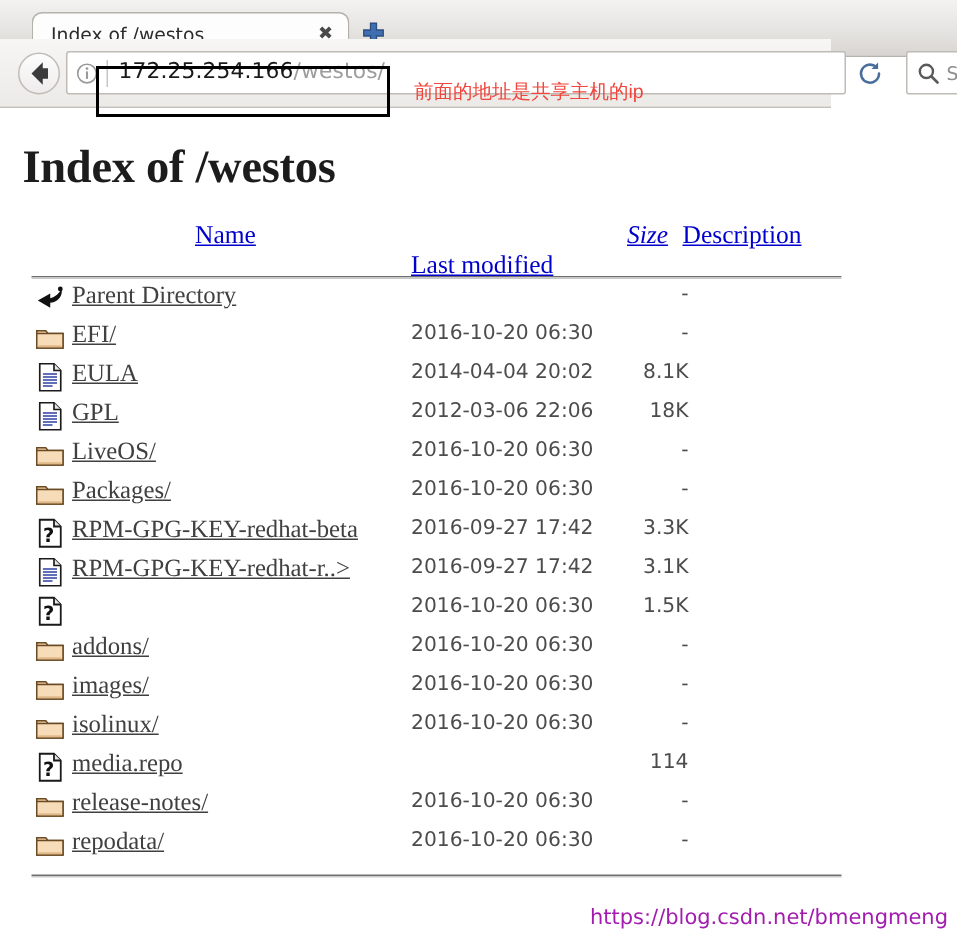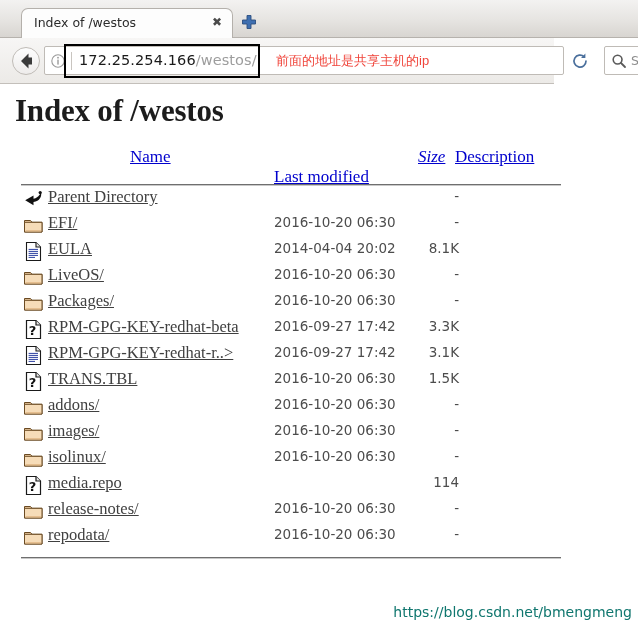--- a/index.html
+++ b/index.html
@@ -69,21 +69,21 @@
     left: 240px;
     top: 13px;
     width: 18px;
     height: 18px;
     cursor: pointer;
   }
 
   
   #nav-toolbar {
     position: absolute;
-    left: 0; top: 38px;
+    left: 0; top: 26px;
     width: 554px;
     height: 46px;
     background: linear-gradient(to bottom, #f7f6f5 0%, #eceae7 100%);
     border-bottom: 1px solid #c3bfba;
     box-sizing: border-box;
   }
   #back-button {
     position: absolute;
     left: 12px;
     top: 9px;
@@ -292,21 +292,21 @@
     font-size: 13.5px;
     color: #4c4c4c;
     white-space: nowrap;
   }
 
   #watermark {
     position: absolute;
     right: 6px;
     bottom: 4px;
     font-size: 14px;
-    color: #0f766e;
+    color: #a21caf;
     font-family: "DejaVu Sans", sans-serif;
     white-space: nowrap;
     z-index: 20;
   }
 </style>
 </head>
 <body>
 
 <div id="browser-window">
 
@@ -409,71 +409,86 @@
                   <line x1="5.6" y1="14.4" x2="15" y2="14.4"></line>
                   <line x1="5.6" y1="16.4" x2="12" y2="16.4"></line>
                 </g>
               </svg></span>
             <a class="name-cell">EULA</a>
             <span class="date-cell">2014-04-04 20:02</span>
             <span class="size-cell">8.1K</span>
           </div>
           <div class="file-row">
             <span class="icon-cell"><svg width="21" height="21" viewBox="0 0 21 21">
-                <path d="M1.5 5.5 L7.5 5.5 L9 7.3 L19 7.3 L19 17 L1.5 17 Z" fill="#f0cda4" stroke="#6a4a22" stroke-width="1"></path>
-                <path d="M1.5 7.3 L19 7.3 L19 17 L1.5 17 Z" fill="#f6dcb8" stroke="#6a4a22" stroke-width="1"></path>
-                <rect x="2.6" y="15.2" width="15.3" height="1.3" fill="#e0b786"></rect>
-              </svg></span>
-            <a class="name-cell">LiveOS/</a>
-            <span class="date-cell">2016-10-20 06:30</span>
-            <span class="size-cell">-</span>
-          </div>
-          <div class="file-row">
-            <span class="icon-cell"><svg width="21" height="21" viewBox="0 0 21 21">
-                <path d="M1.5 5.5 L7.5 5.5 L9 7.3 L19 7.3 L19 17 L1.5 17 Z" fill="#f0cda4" stroke="#6a4a22" stroke-width="1"></path>
-                <path d="M1.5 7.3 L19 7.3 L19 17 L1.5 17 Z" fill="#f6dcb8" stroke="#6a4a22" stroke-width="1"></path>
-                <rect x="2.6" y="15.2" width="15.3" height="1.3" fill="#e0b786"></rect>
-              </svg></span>
-            <a class="name-cell">Packages/</a>
-            <span class="date-cell">2016-10-20 06:30</span>
-            <span class="size-cell">-</span>
-          </div>
-          <div class="file-row">
-            <span class="icon-cell"><svg width="21" height="21" viewBox="0 0 21 21">
-                <path d="M3.5 1.5 L13 1.5 L17.5 6 L17.5 19.5 L3.5 19.5 Z" fill="#ffffff" stroke="#1a1a1a" stroke-width="1.2"></path>
-                <path d="M13 1.5 L13 6 L17.5 6" fill="#e6e6e6" stroke="#1a1a1a" stroke-width="1.2"></path>
-                <text x="9.4" y="16" font-family="DejaVu Sans, sans-serif" font-size="13" font-weight="bold" fill="#111111" text-anchor="middle">?</text>
-              </svg></span>
-            <a class="name-cell">RPM-GPG-KEY-redhat-beta</a>
-            <span class="date-cell">2016-09-27 17:42</span>
-            <span class="size-cell">3.3K</span>
-          </div>
-          <div class="file-row">
-            <span class="icon-cell"><svg width="21" height="21" viewBox="0 0 21 21">
                 <path d="M3.5 1.5 L13 1.5 L17.5 6 L17.5 19.5 L3.5 19.5 Z" fill="#ffffff" stroke="#1a1a1a" stroke-width="1.1"></path>
                 <path d="M13 1.5 L13 6 L17.5 6" fill="#e6e6e6" stroke="#1a1a1a" stroke-width="1.1"></path>
                 <g stroke="#2b3fa0" stroke-width="1">
                   <line x1="5.6" y1="8.4" x2="15" y2="8.4"></line>
                   <line x1="5.6" y1="10.4" x2="15" y2="10.4"></line>
                   <line x1="5.6" y1="12.4" x2="15" y2="12.4"></line>
                   <line x1="5.6" y1="14.4" x2="15" y2="14.4"></line>
                   <line x1="5.6" y1="16.4" x2="12" y2="16.4"></line>
                 </g>
               </svg></span>
+            <a class="name-cell">GPL</a>
+            <span class="date-cell">2012-03-06 22:06</span>
+            <span class="size-cell">18K</span>
+          </div>
+          <div class="file-row">
+            <span class="icon-cell"><svg width="21" height="21" viewBox="0 0 21 21">
+                <path d="M1.5 5.5 L7.5 5.5 L9 7.3 L19 7.3 L19 17 L1.5 17 Z" fill="#f0cda4" stroke="#6a4a22" stroke-width="1"></path>
+                <path d="M1.5 7.3 L19 7.3 L19 17 L1.5 17 Z" fill="#f6dcb8" stroke="#6a4a22" stroke-width="1"></path>
+                <rect x="2.6" y="15.2" width="15.3" height="1.3" fill="#e0b786"></rect>
+              </svg></span>
+            <a class="name-cell">LiveOS/</a>
+            <span class="date-cell">2016-10-20 06:30</span>
+            <span class="size-cell">-</span>
+          </div>
+          <div class="file-row">
+            <span class="icon-cell"><svg width="21" height="21" viewBox="0 0 21 21">
+                <path d="M1.5 5.5 L7.5 5.5 L9 7.3 L19 7.3 L19 17 L1.5 17 Z" fill="#f0cda4" stroke="#6a4a22" stroke-width="1"></path>
+                <path d="M1.5 7.3 L19 7.3 L19 17 L1.5 17 Z" fill="#f6dcb8" stroke="#6a4a22" stroke-width="1"></path>
+                <rect x="2.6" y="15.2" width="15.3" height="1.3" fill="#e0b786"></rect>
+              </svg></span>
+            <a class="name-cell">Packages/</a>
+            <span class="date-cell">2016-10-20 06:30</span>
+            <span class="size-cell">-</span>
+          </div>
+          <div class="file-row">
+            <span class="icon-cell"><svg width="21" height="21" viewBox="0 0 21 21">
+                <path d="M3.5 1.5 L13 1.5 L17.5 6 L17.5 19.5 L3.5 19.5 Z" fill="#ffffff" stroke="#1a1a1a" stroke-width="1.2"></path>
+                <path d="M13 1.5 L13 6 L17.5 6" fill="#e6e6e6" stroke="#1a1a1a" stroke-width="1.2"></path>
+                <text x="9.4" y="16" font-family="DejaVu Sans, sans-serif" font-size="13" font-weight="bold" fill="#111111" text-anchor="middle">?</text>
+              </svg></span>
+            <a class="name-cell">RPM-GPG-KEY-redhat-beta</a>
+            <span class="date-cell">2016-09-27 17:42</span>
+            <span class="size-cell">3.3K</span>
+          </div>
+          <div class="file-row">
+            <span class="icon-cell"><svg width="21" height="21" viewBox="0 0 21 21">
+                <path d="M3.5 1.5 L13 1.5 L17.5 6 L17.5 19.5 L3.5 19.5 Z" fill="#ffffff" stroke="#1a1a1a" stroke-width="1.1"></path>
+                <path d="M13 1.5 L13 6 L17.5 6" fill="#e6e6e6" stroke="#1a1a1a" stroke-width="1.1"></path>
+                <g stroke="#2b3fa0" stroke-width="1">
+                  <line x1="5.6" y1="8.4" x2="15" y2="8.4"></line>
+                  <line x1="5.6" y1="10.4" x2="15" y2="10.4"></line>
+                  <line x1="5.6" y1="12.4" x2="15" y2="12.4"></line>
+                  <line x1="5.6" y1="14.4" x2="15" y2="14.4"></line>
+                  <line x1="5.6" y1="16.4" x2="12" y2="16.4"></line>
+                </g>
+              </svg></span>
             <a class="name-cell">RPM-GPG-KEY-redhat-r..&gt;</a>
             <span class="date-cell">2016-09-27 17:42</span>
             <span class="size-cell">3.1K</span>
           </div>
           <div class="file-row">
             <span class="icon-cell"><svg width="21" height="21" viewBox="0 0 21 21">
                 <path d="M3.5 1.5 L13 1.5 L17.5 6 L17.5 19.5 L3.5 19.5 Z" fill="#ffffff" stroke="#1a1a1a" stroke-width="1.2"></path>
                 <path d="M13 1.5 L13 6 L17.5 6" fill="#e6e6e6" stroke="#1a1a1a" stroke-width="1.2"></path>
                 <text x="9.4" y="16" font-family="DejaVu Sans, sans-serif" font-size="13" font-weight="bold" fill="#111111" text-anchor="middle">?</text>
               </svg></span>
-            <a class="name-cell">TRANS.TBL</a>
             <span class="date-cell">2016-10-20 06:30</span>
             <span class="size-cell">1.5K</span>
           </div>
           <div class="file-row">
             <span class="icon-cell"><svg width="21" height="21" viewBox="0 0 21 21">
                 <path d="M1.5 5.5 L7.5 5.5 L9 7.3 L19 7.3 L19 17 L1.5 17 Z" fill="#f0cda4" stroke="#6a4a22" stroke-width="1"></path>
                 <path d="M1.5 7.3 L19 7.3 L19 17 L1.5 17 Z" fill="#f6dcb8" stroke="#6a4a22" stroke-width="1"></path>
                 <rect x="2.6" y="15.2" width="15.3" height="1.3" fill="#e0b786"></rect>
               </svg></span>
             <a class="name-cell">addons/</a>

